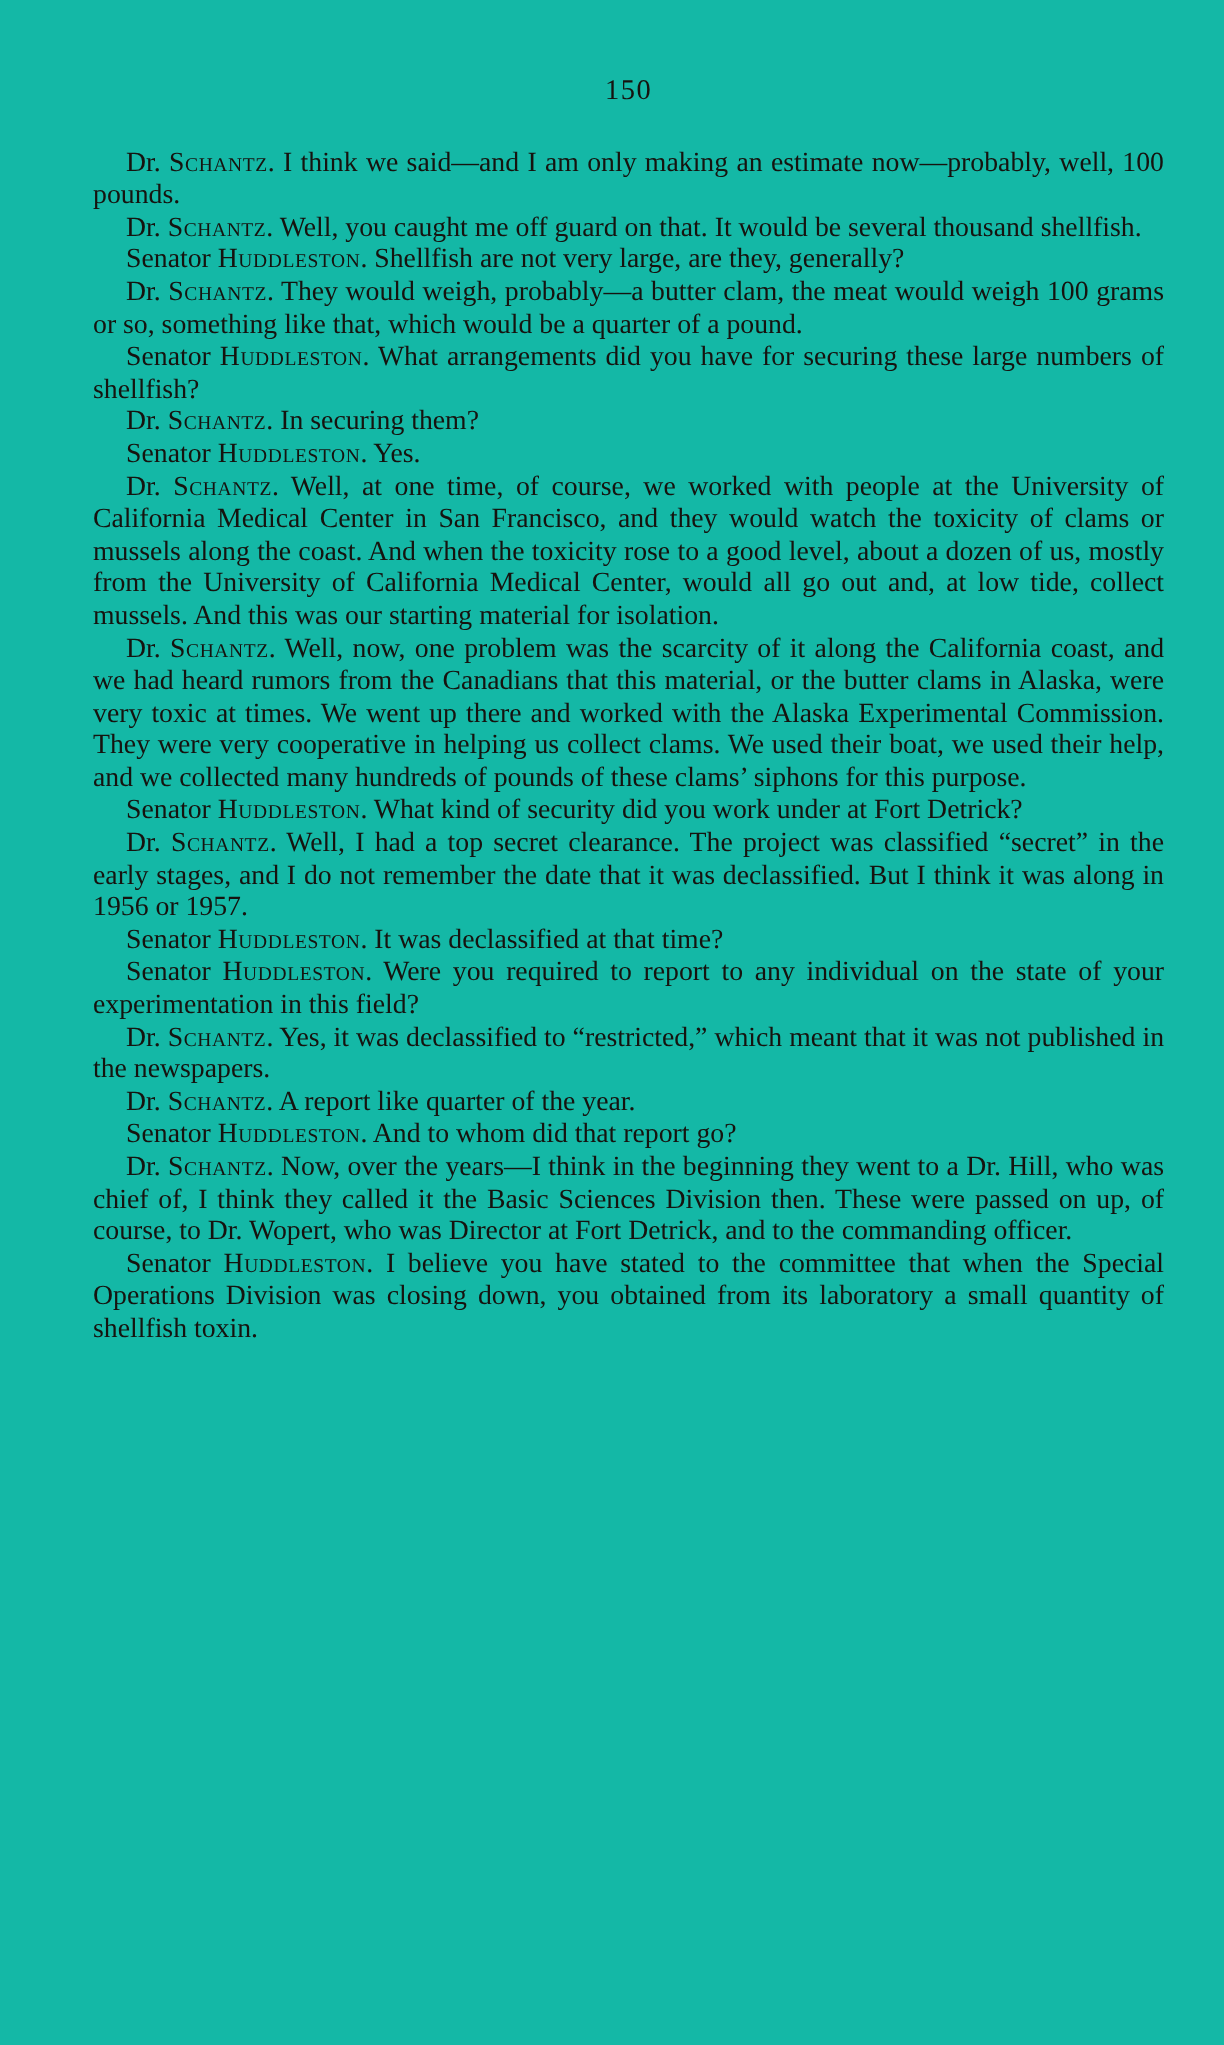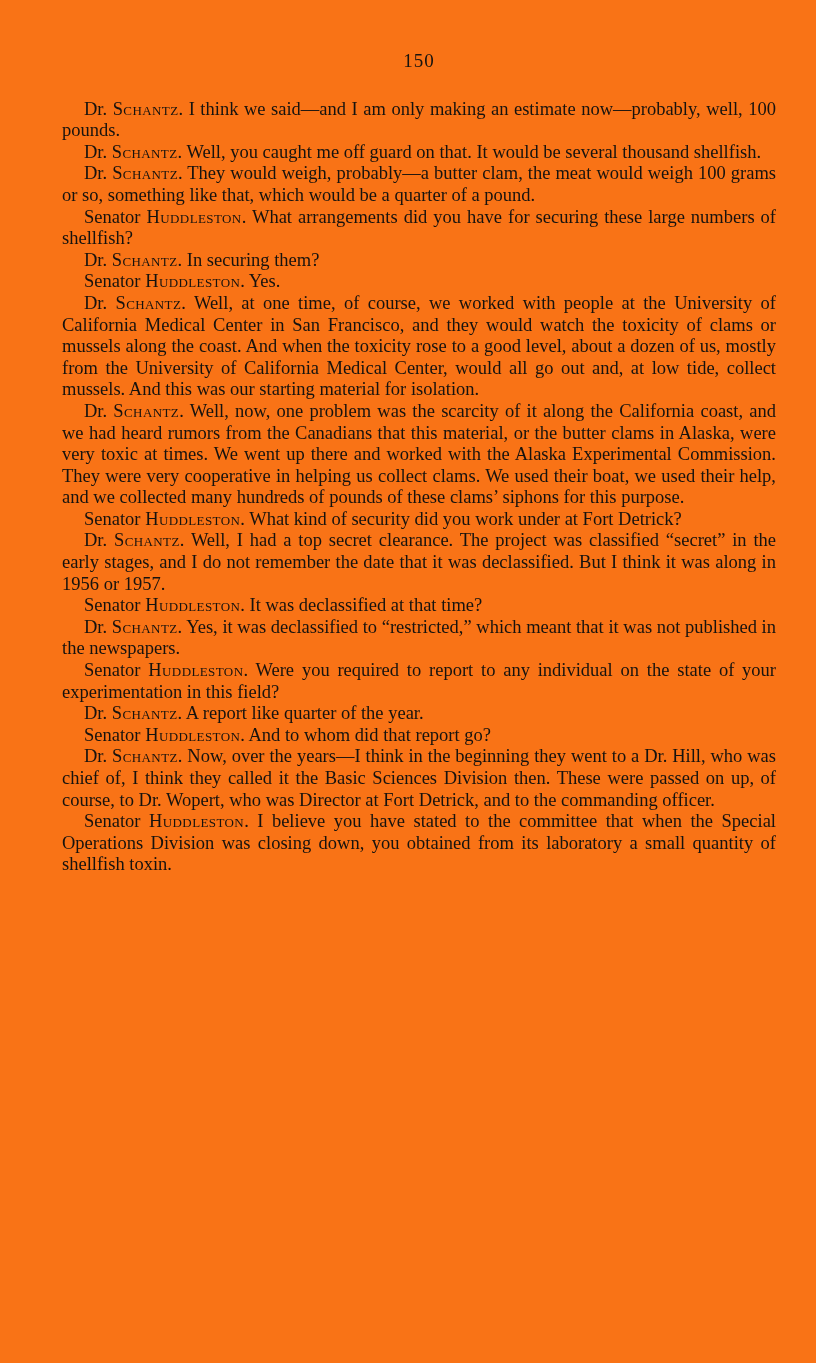--- a/index.html
+++ b/index.html
@@ -6,21 +6,21 @@
     margin: 0;
     padding: 0;
     background: #f4f3f0;
   }
   .page {
     position: relative;
     width: 816px;
     height: 1363px;
     margin: 0 auto;
     box-sizing: border-box;
-    background: #f97316;
+    background: #14b8a6;
     color: #16130f;
     font-family: "Liberation Serif", "DejaVu Serif", serif;
     font-size: 18.5px;
     line-height: 21.6px;
     padding: 50px 40px 0 62px;
     overflow: hidden;
   }
   .page-number {
     text-align: center;
     font-size: 19px;
@@ -42,29 +42,30 @@
   }
 </style>
 </head>
 <body>
 
 <div class="page">
   <p class="page-number">150</p>
   <div class="transcript">
       <p class="para"><span>Dr. </span><span class="smallcaps">Schantz</span><span>. I think we said—and I am only making an estimate now—probably, well, 100 pounds.</span></p>
       <p class="para"><span>Dr. </span><span class="smallcaps">Schantz</span><span>. Well, you caught me off guard on that. It would be several thousand shellfish.</span></p>
+      <p class="para"><span>Senator </span><span class="smallcaps">Huddleston</span><span>. Shellfish are not very large, are they, generally?</span></p>
       <p class="para"><span>Dr. </span><span class="smallcaps">Schantz</span><span>. They would weigh, probably—a butter clam, the meat would weigh 100 grams or so, something like that, which would be a quarter of a pound.</span></p>
       <p class="para"><span>Senator </span><span class="smallcaps">Huddleston</span><span>. What arrangements did you have for securing these large numbers of shellfish?</span></p>
       <p class="para"><span>Dr. </span><span class="smallcaps">Schantz</span><span>. In securing them?</span></p>
       <p class="para"><span>Senator </span><span class="smallcaps">Huddleston</span><span>. Yes.</span></p>
       <p class="para"><span>Dr. </span><span class="smallcaps">Schantz</span><span>. Well, at one time, of course, we worked with people at the University of California Medical Center in San Francisco, and they would watch the toxicity of clams or mussels along the coast. And when the toxicity rose to a good level, about a dozen of us, mostly from the University of California Medical Center, would all go out and, at low tide, collect mussels. And this was our starting material for isolation.</span></p>
       <p class="para"><span>Dr. </span><span class="smallcaps">Schantz</span><span>. Well, now, one problem was the scarcity of it along the California coast, and we had heard rumors from the Canadians that this material, or the butter clams in Alaska, were very toxic at times. We went up there and worked with the Alaska Experimental Commission. They were very cooperative in helping us collect clams. We used their boat, we used their help, and we collected many hundreds of pounds of these clams’ siphons for this purpose.</span></p>
       <p class="para"><span>Senator </span><span class="smallcaps">Huddleston</span><span>. What kind of security did you work under at Fort Detrick?</span></p>
       <p class="para"><span>Dr. </span><span class="smallcaps">Schantz</span><span>. Well, I had a top secret clearance. The project was classified “secret” in the early stages, and I do not remember the date that it was declassified. But I think it was along in 1956 or 1957.</span></p>
       <p class="para"><span>Senator </span><span class="smallcaps">Huddleston</span><span>. It was declassified at that time?</span></p>
+      <p class="para"><span>Senator </span><span class="smallcaps">Huddleston</span><span>. Were you required to report to any individual on the state of your experimentation in this field?</span></p>
       <p class="para"><span>Dr. </span><span class="smallcaps">Schantz</span><span>. Yes, it was declassified to “restricted,” which meant that it was not published in the newspapers.</span></p>
-      <p class="para"><span>Senator </span><span class="smallcaps">Huddleston</span><span>. Were you required to report to any individual on the state of your experimentation in this field?</span></p>
       <p class="para"><span>Dr. </span><span class="smallcaps">Schantz</span><span>. A report like quarter of the year.</span></p>
       <p class="para"><span>Senator </span><span class="smallcaps">Huddleston</span><span>. And to whom did that report go?</span></p>
       <p class="para"><span>Dr. </span><span class="smallcaps">Schantz</span><span>. Now, over the years—I think in the beginning they went to a Dr. Hill, who was chief of, I think they called it the Basic Sciences Division then. These were passed on up, of course, to Dr. Wopert, who was Director at Fort Detrick, and to the commanding officer.</span></p>
       <p class="para"><span>Senator </span><span class="smallcaps">Huddleston</span><span>. I believe you have stated to the committee that when the Special Operations Division was closing down, you obtained from its laboratory a small quantity of shellfish toxin.</span></p>
     </div>
 </div>
 
 </body></html>

